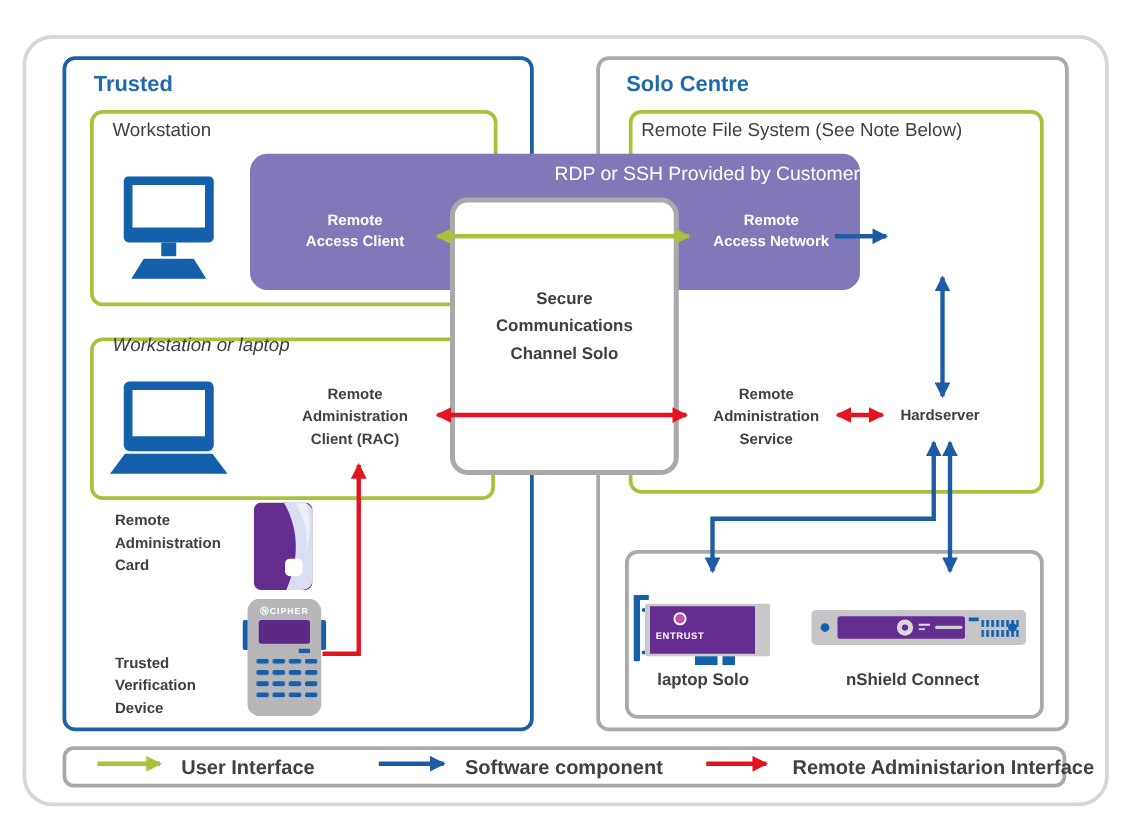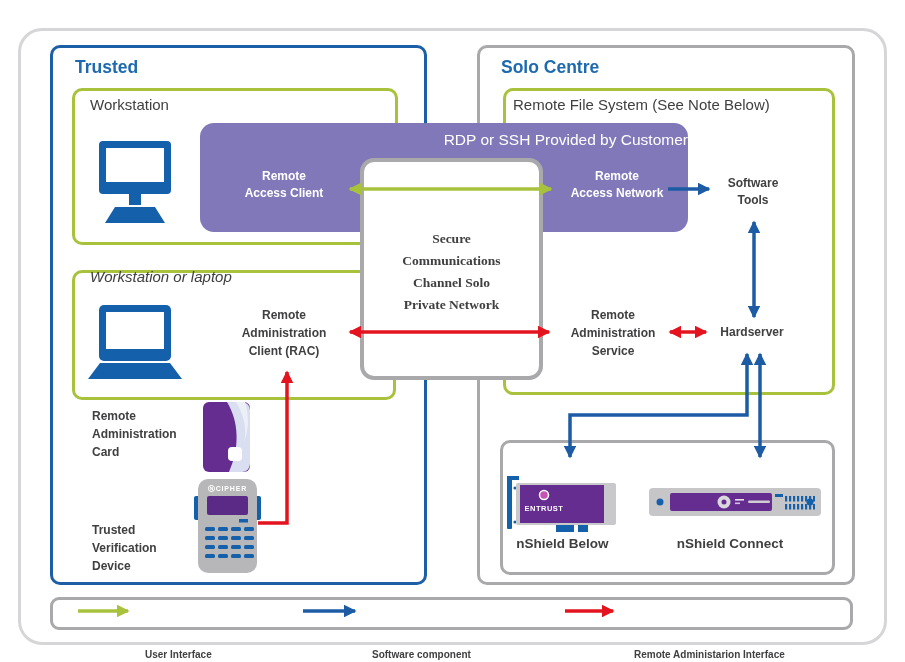--- a/index.html
+++ b/index.html
@@ -13,21 +13,21 @@
   .banner{position:absolute;background:var(--purple);border-radius:14px;z-index:2;}
   .white-box{position:absolute;background:#fff;border:4px solid var(--gray-border);border-radius:14px;z-index:3;}
   .legend-box{border:3px solid var(--gray-border);border-radius:9px;}
   .sec-title{position:absolute;font-size:17.5px;font-weight:700;color:var(--blue-text);z-index:4;}
   .box-title{position:absolute;font-size:15px;font-weight:400;color:var(--dark);z-index:4;}
   .lbl{position:absolute;font-size:12px;font-weight:700;color:var(--dark);line-height:18px;z-index:4;}
   .center{text-align:center;}
   .white-txt{color:#fff;}
   .banner-title{position:absolute;font-size:15.5px;font-weight:400;color:#fff;text-align:center;z-index:4;}
   .channel{font-size:13.5px;line-height:22px;}
-  .legend-lbl{position:absolute;font-size:10px;font-weight:700;color:var(--dark);z-index:4;margin-top:43px;}
+  .legend-lbl{position:absolute;font-size:16px;font-weight:700;color:var(--dark);z-index:4;}
   svg.overlay{position:absolute;left:0;top:0;z-index:5;pointer-events:none;}
   svg.icon{position:absolute;z-index:4;}
   .g-line{stroke:var(--green);stroke-width:3.5;fill:none;}
   .b-line{stroke:var(--arrow-blue);stroke-width:3.5;fill:none;}
   .r-line{stroke:var(--red);stroke-width:3.5;fill:none;}
   .brand-txt{fill:#fff;font-family:"Liberation Sans",sans-serif;font-weight:700;}
 </style>
 </head>
 <body>
 
@@ -57,31 +57,26 @@
   <div class="lbl center white-txt" style="left:214px;top:168px;width:140px;line-height:17px;">
     <div>Remote</div>
     <div>Access Client</div>
   </div>
   <div class="lbl center white-txt" style="left:547px;top:168px;width:140px;line-height:17px;">
     <div>Remote</div>
     <div>Access Network</div>
   </div>
 
   <div class="white-box" style="left:360px;top:158px;width:175px;height:214px;"></div>
-  <div class="lbl center channel" style="left:374px;top:228px;width:155px;font-family:Liberation Serif, serif;">
+  <div class="lbl center channel" style="left:374px;top:228px;width:155px;">
     <div>Secure</div>
     <div>Communications</div>
     <div>Channel Solo</div>
-    <div>Private Network</div>
-  </div>
-
-  <div class="lbl center" style="left:703px;top:175px;width:100px;line-height:17px;">
-    <div>Software</div>
-    <div>Tools</div>
-  </div>
+  </div>
+
   <div class="lbl center" style="left:692px;top:323px;width:120px;">Hardserver</div>
   <div class="lbl center" style="left:553px;top:306px;width:120px;">
     <div>Remote</div>
     <div>Administration</div>
     <div>Service</div>
   </div>
 
   <div class="lbl center" style="left:224px;top:306px;width:120px;">
     <div>Remote</div>
     <div>Administration</div>
@@ -92,21 +87,21 @@
     <div>Remote</div>
     <div>Administration</div>
     <div>Card</div>
   </div>
   <div class="lbl" style="left:92px;top:497px;margin-top:24px;">
     <div>Trusted</div>
     <div>Verification</div>
     <div>Device</div>
   </div>
 
-  <div class="lbl center" style="left:500px;top:535px;width:125px;font-size:13.5px;">nShield Below</div>
+  <div class="lbl center" style="left:500px;top:535px;width:125px;font-size:13.5px;">laptop Solo</div>
   <div class="lbl center" style="left:655px;top:535px;width:150px;font-size:13.5px;">nShield Connect</div>
 
   <svg class="icon" style="left:95px;top:141px;" width="80" height="84" viewBox="0 0 80 84">
     <rect x="4" y="0" width="72" height="53" rx="4" fill="var(--icon-blue)"></rect>
     <rect x="11" y="7" width="58" height="34" fill="#fff"></rect>
     <rect x="34" y="53" width="12" height="11" fill="var(--icon-blue)"></rect>
     <polygon points="10,82 70,82 60,66 20,66" fill="var(--icon-blue)"></polygon>
   </svg>
 
   <svg class="icon" style="left:86px;top:305px;" width="98" height="76" viewBox="0 0 98 76">

